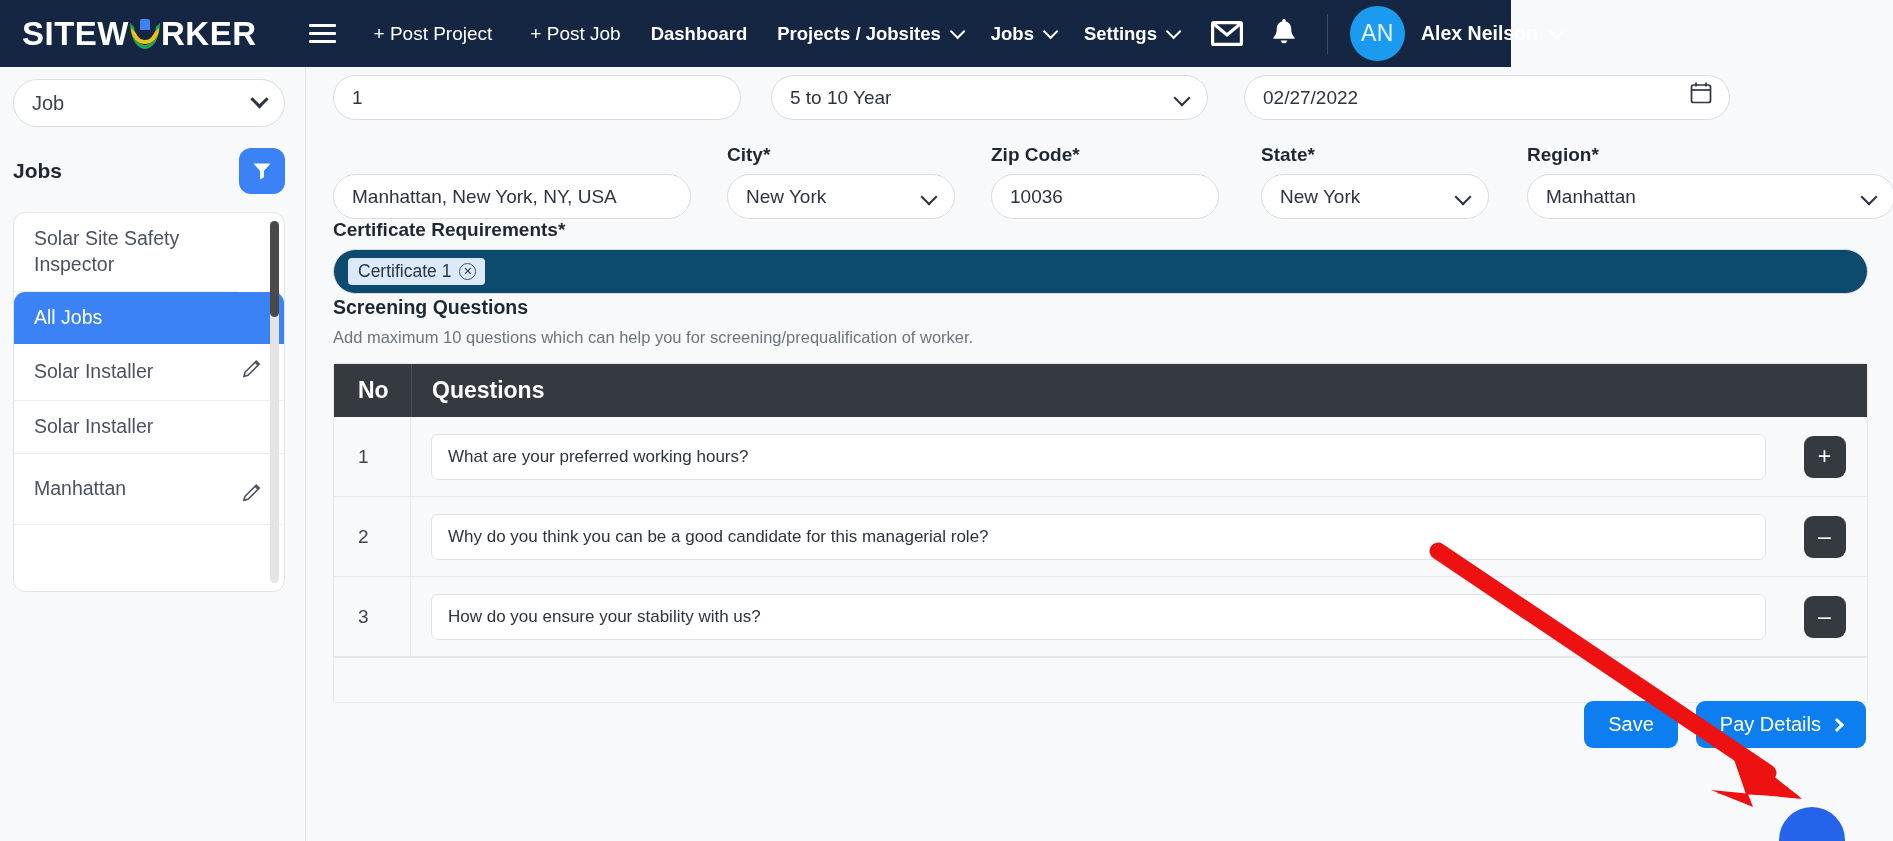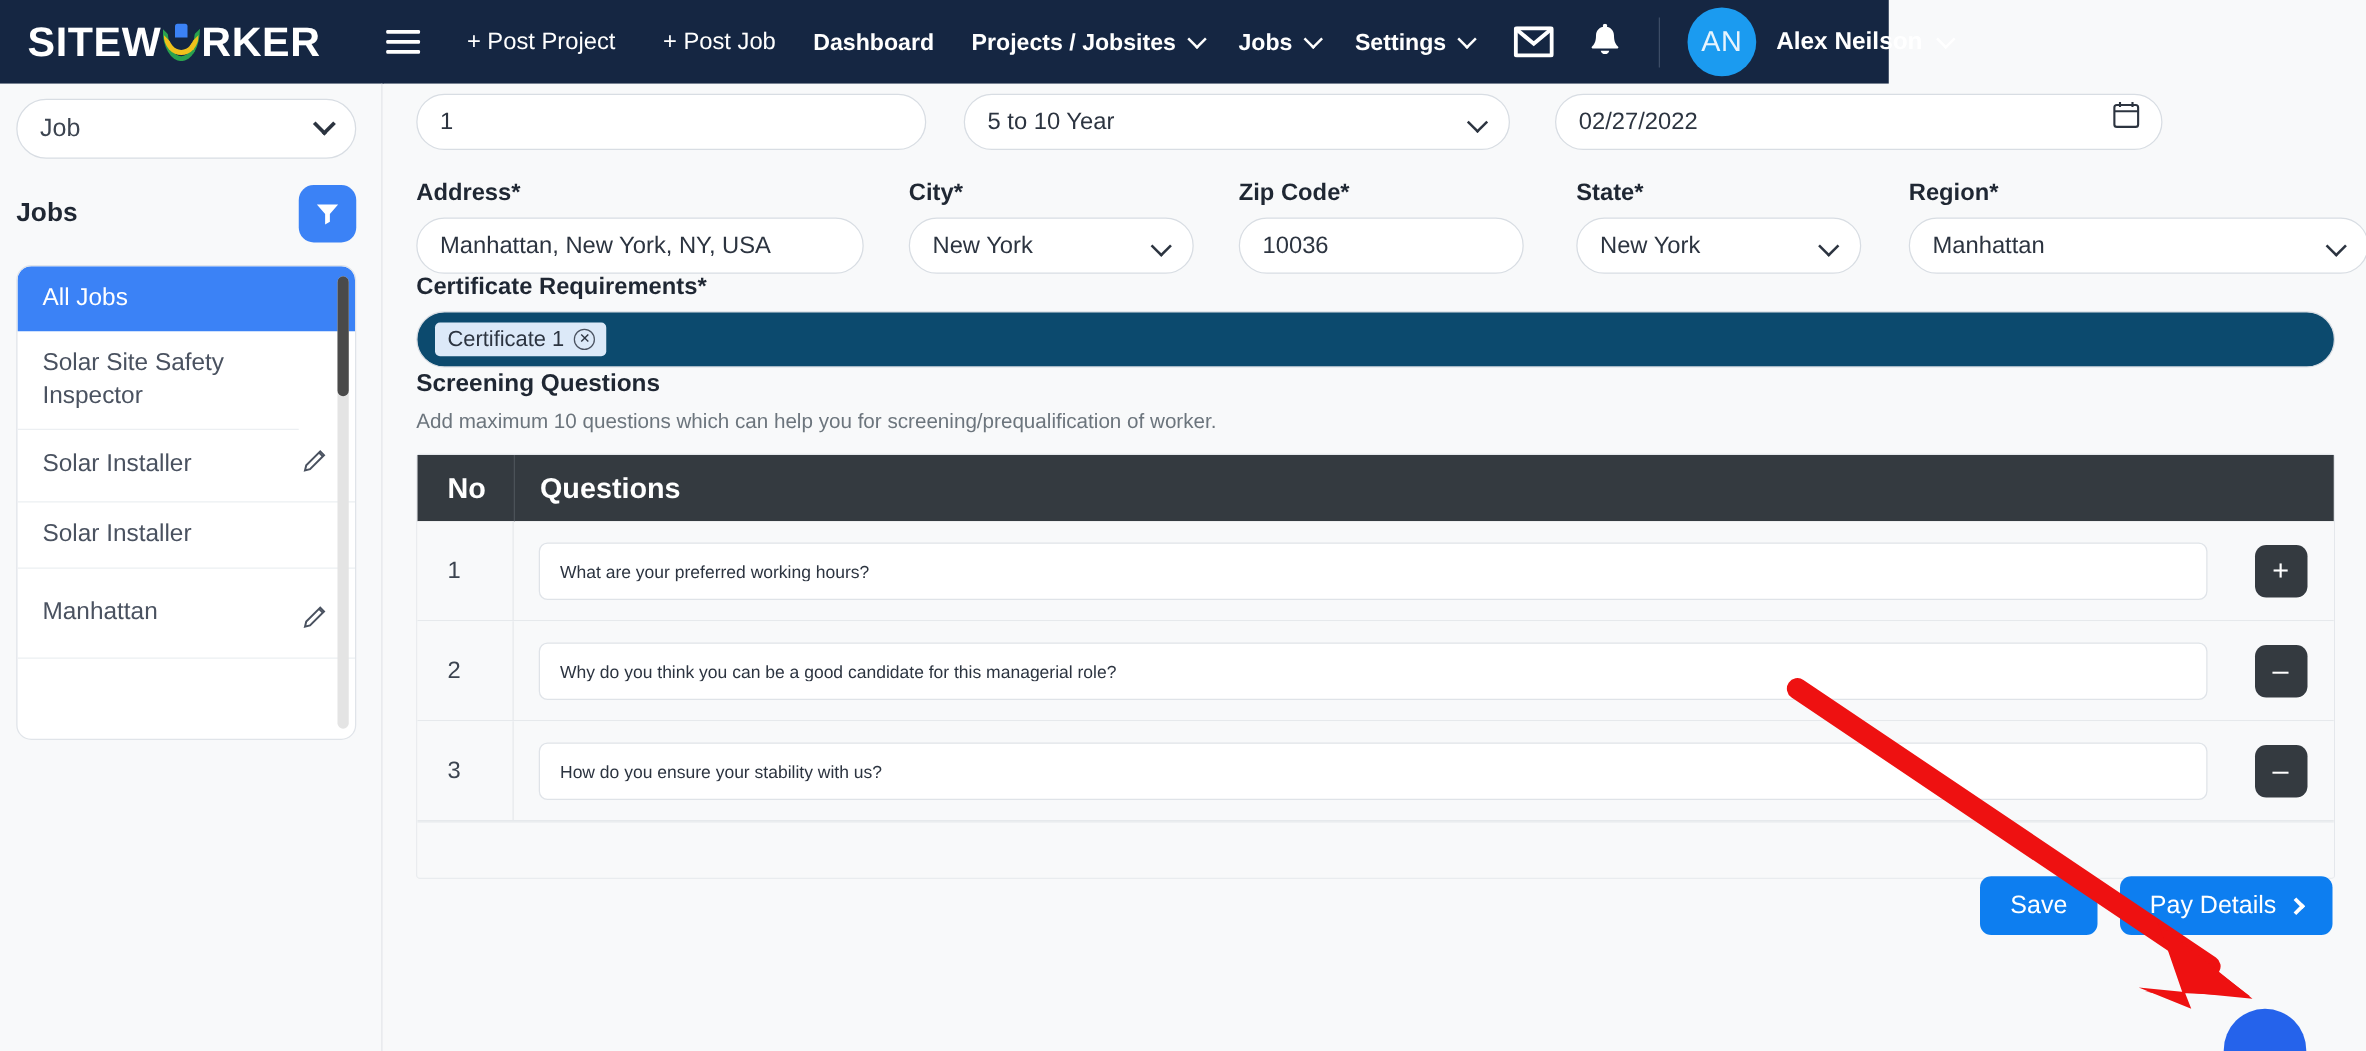--- a/index.html
+++ b/index.html
@@ -203,21 +203,21 @@
   .qt-row:last-child { border-bottom: none; }
   .qt-row .c-no {
     width: 77px; padding-left: 24px; font-size: 19px; color: #3c4450;
     align-self: stretch; display: flex; align-items: center;
     border-right: 1px solid #e6e9ec;
   }
   .qt-row .c-q { flex: 1; padding: 0 16px 0 20px; }
   .q-input {
     width: 100%; height: 46px; background: #ffffff;
     border: 1px solid #dfe3e8; border-radius: 7px;
-    font-size: 14px; color: #2c3440; padding: 0 16px;
+    font-size: 17px; color: #2c3440; padding: 0 16px;
     font-family: "Liberation Sans", sans-serif;
   }
   .qt-row .c-btn { width: 85px; display: flex; justify-content: center; }
   .rowbtn {
     width: 42px; height: 42px; border-radius: 9px; background: #343a40;
     border: none; color: #ffffff; font-size: 23px; cursor: pointer;
     display: flex; align-items: center; justify-content: center;
     font-family: "Liberation Sans", sans-serif; line-height: 1;
   }
   .qt-foot {
@@ -322,25 +322,25 @@
   <div class="jobs-head">
     <span class="jobs-title">Jobs</span>
     <div class="filter-btn">
       <svg width="22" height="22" viewBox="0 0 22 22">
         <path d="M2.5 3.5h17l-6.6 7.6v6.2l-3.8 2.2v-8.4z" fill="#ffffff"></path>
       </svg>
     </div>
   </div>
 
   <div class="jobs-list">
+    <div class="job-item" style="width:225px">
+      <span>Solar Site Safety Inspector</span>
+    </div>
     <div class="job-item active">
       <span>All Jobs</span>
-    </div>
-    <div class="job-item" style="width:225px">
-      <span>Solar Site Safety Inspector</span>
     </div>
     <div class="job-item">
       <span>Solar Installer</span>
       <span class="pencil">
         <svg width="23" height="23" viewBox="0 0 23 23">
             <path d="M3 19.3l1-4 11.2-11.2 3 3L7 18.3z" fill="none" stroke="#4a5260" stroke-width="1.6"></path>
             <path d="M14.2 5.1l3 3" stroke="#4a5260" stroke-width="1.6" fill="none"></path>
           </svg>
       </span>
     </div>
@@ -383,21 +383,20 @@
             <rect x="1.5" y="4" width="19" height="17.5" rx="2" fill="none" stroke="#2c3440" stroke-width="1.7"></rect>
             <path d="M1.5 9h19" stroke="#2c3440" stroke-width="1.7"></path>
             <path d="M6 1.5v4M16 1.5v4" stroke="#2c3440" stroke-width="1.7"></path>
           </svg>
       </span>
     </div>
   </div>
 
   <div class="row-addr">
     <div class="fld" style="width:358px;margin-right:36px">
-      <label class="fld-label"><span>Address</span><span class="req">*</span></label>
       <input class="inp" style="width: 358px;" value="Manhattan, New York, NY, USA">
     </div>
     <div class="fld" style="width:228px;margin-right:36px">
       <label class="fld-label"><span>City</span><span class="req">*</span></label>
       <div class="inp sel" style="width:228px">
         <span>New York</span>
         <span class="dd-chev"></span>
       </div>
     </div>
     <div class="fld" style="width:228px;margin-right:42px">

